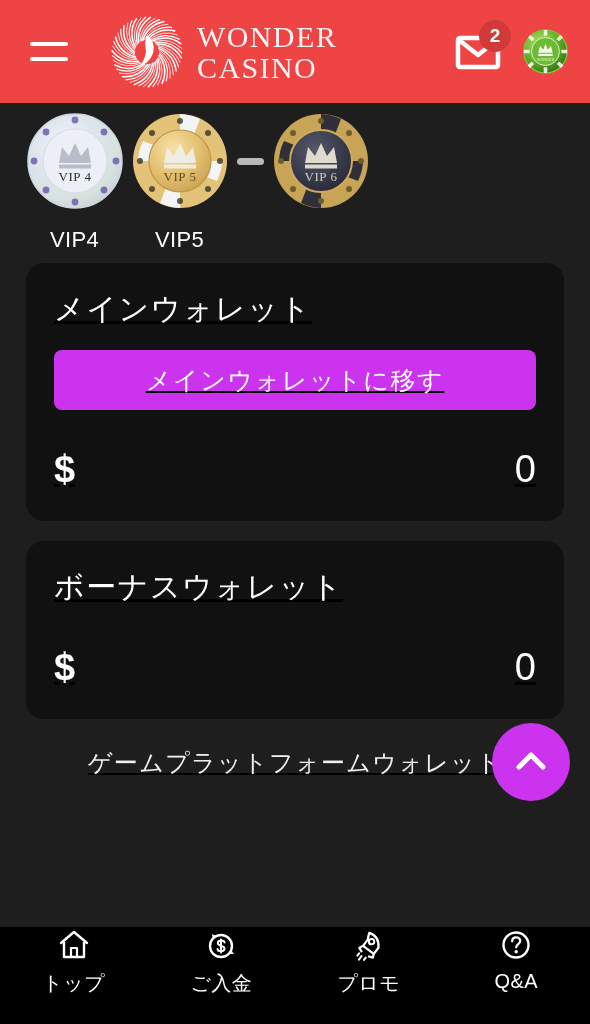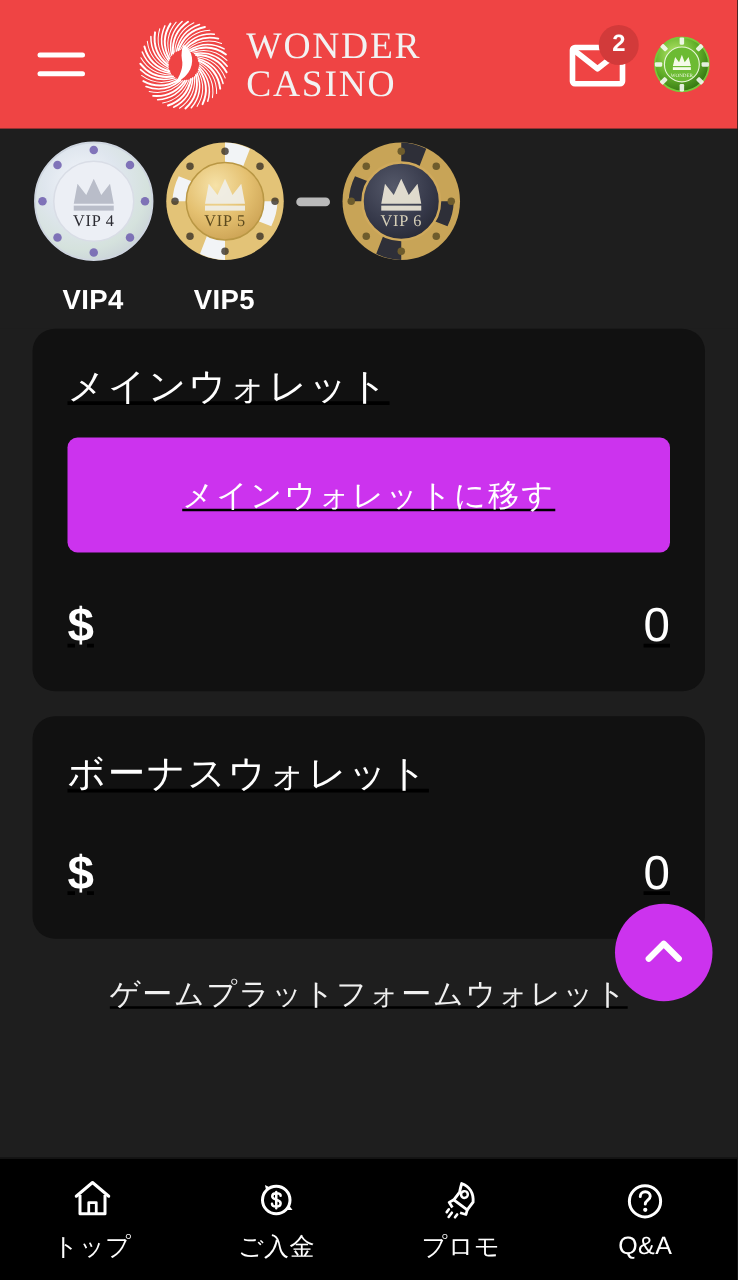--- a/index.html
+++ b/index.html
@@ -74,21 +74,21 @@
   }
   .vip-item { width:105px; flex:0 0 105px; display:flex; justify-content:center; cursor:pointer; }
   .vip-chip { width:100px; height:100px; }
   .vip-sep { width:36px; flex:0 0 36px; display:flex; justify-content:center; align-items:center; }
   .vip-sep i { display:block; width:27px; height:7px; background:#b9b9b9; border-radius:4px; }
   .vip-labels {
     display:flex; padding-left:22px; margin-top:16px;
   }
   .vip-label {
     width:105px; flex:0 0 105px; text-align:center;
-    color:#fff; font-size:22px; font-weight:bold;
+    color:#fff; font-size:22px; font-weight:normal;
     letter-spacing:.3px;
   }
   .vip-label.spacer { width:36px; flex:0 0 36px; }
 
   
   .content {
     flex:1 1 auto; position:relative;
     padding:0 26px;
     text-decoration:underline;
   }
@@ -101,21 +101,21 @@
   .card.main-wallet { margin-top:0; }
   .card-title {
     color:#ffffff; font-size:30px; font-weight:400;
     letter-spacing:1.5px;
     margin-bottom:20px;
   }
   .transfer-btn {
     display:block; width:100%;
     background:#cc33ee; color:#ffffff;
     border:none; border-radius:8px;
-    height:92px;
+    height:60px;
     font-family:"Liberation Sans", sans-serif;
     font-size:25px; letter-spacing:1.6px;
     cursor:pointer;
   }
   .balance-row {
     display:flex; align-items:center; justify-content:space-between;
     margin-top:38px;
   }
   .balance-cur { color:#fff; font-size:38px; font-weight:bold; }
   .balance-val { color:#fff; font-size:38px; font-weight:400; }
@@ -142,21 +142,21 @@
 
   
   .bottom-nav {
     flex:0 0 98px; height:98px;
     background:#000000;
     display:flex;
     border-top:1px solid #1a1a1a;
   }
   .nav-item {
     flex:1 1 0; display:flex; flex-direction:column;
-    align-items:center; justify-content:center; gap:7px;
+    align-items:center; gap:7px;
     cursor:pointer; background:transparent;
     border:none; padding:0;
   }
   .nav-item.active { background:#cc33ee; }
   .nav-label {
     color:#ffffff; font-size:20px; letter-spacing:.4px;
     font-family:"Liberation Sans", sans-serif;
   }
   .nav-icon { width:36px; height:36px; display:block; }
 </style>

